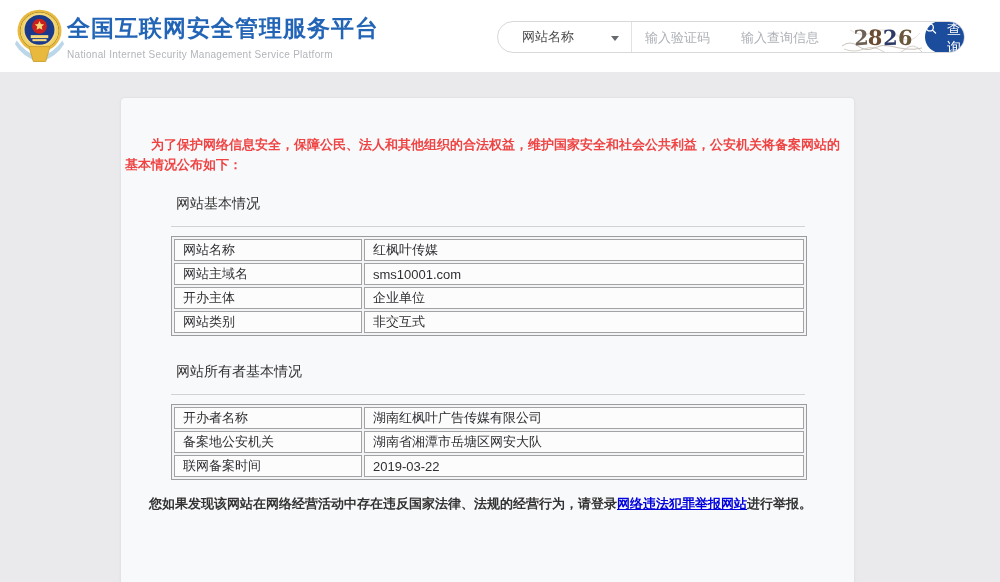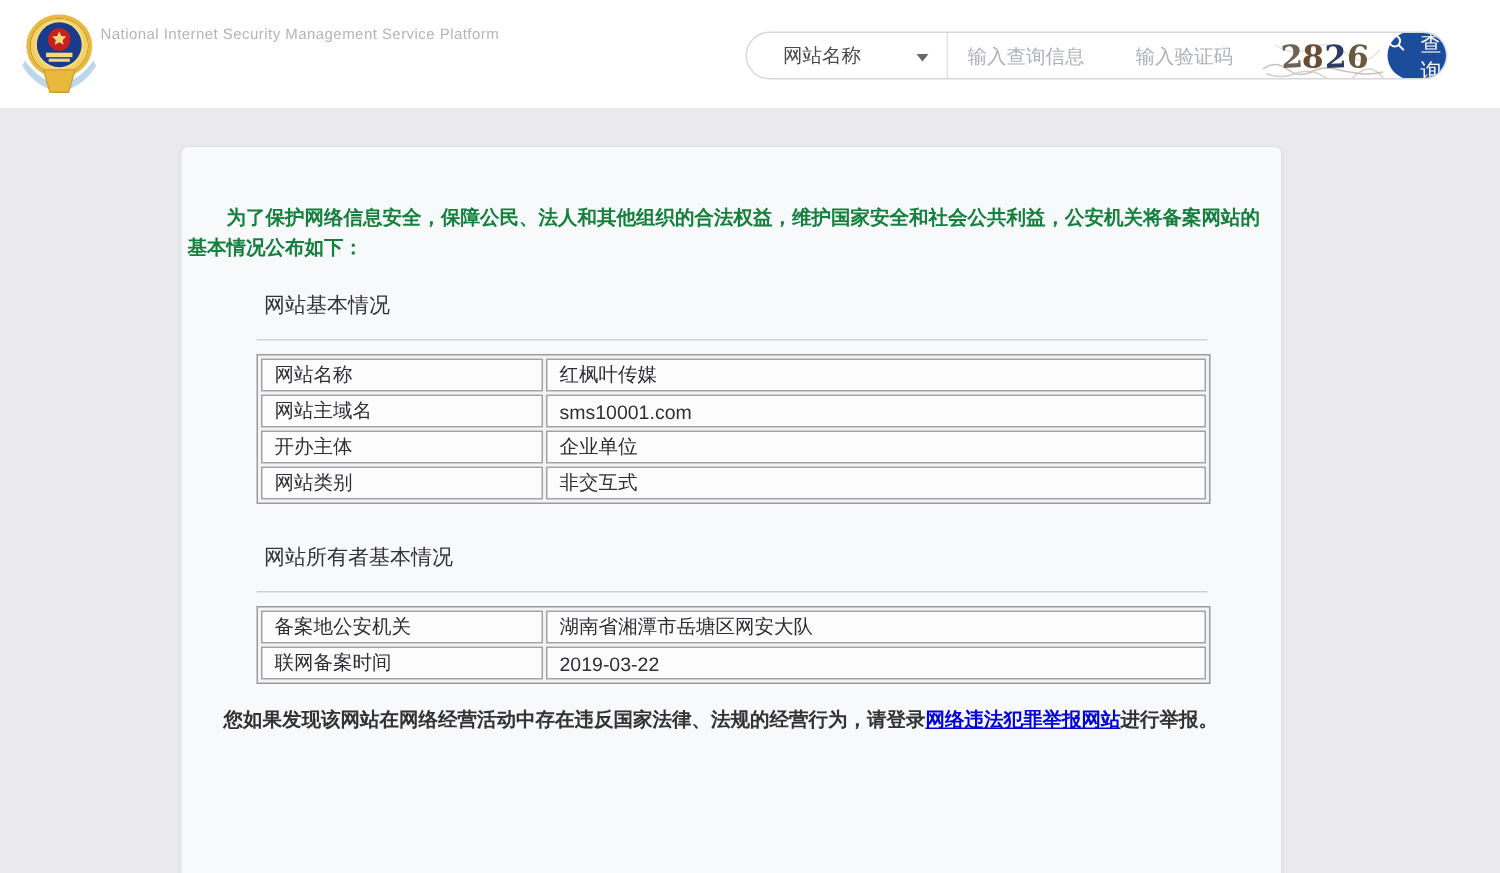--- a/index.html
+++ b/index.html
@@ -78,21 +78,21 @@
     background:#f8f9fb; border:1px solid #e3e3e7; border-bottom:none;
     border-radius:5px 5px 0 0;
     box-shadow:0 1px 3px rgba(0,0,0,0.04);
   }
   .page-title {
     margin-top:33px; text-align:center;
     font-size:20px; font-weight:bold; color:#3e3e42; letter-spacing:2px;
   }
   .intro {
     margin:37px 6px 0 4px; text-indent:2em;
-    font-size:13px; font-weight:bold; color:#15803d; line-height:1.55;
+    font-size:13px; font-weight:bold; color:#ef4444; line-height:1.55;
   }
   .section { margin-top:20px; padding:0 49px 0 50px; }
   .section + .section { margin-top:27px; }
   .section-heading {
     font-size:14px; font-weight:normal; color:#333; padding-left:5px;
   }
   .section-rule {
     border:none; border-top:1px solid #d2d2d5; margin-top:13px;
   }
   table.info-table {
@@ -135,30 +135,31 @@
       <path d="M30 16 l1.6 3.4 3.7 .4 -2.7 2.5 .7 3.6 -3.3 -1.8 -3.3 1.8 .7 -3.6 -2.7 -2.5 3.7 -.4 Z" fill="#f5d87a"></path>
 
       <rect x="20" y="32" width="20" height="3.4" fill="#f5d87a"></rect>
       <rect x="22" y="36.5" width="16" height="2.4" fill="#f5d87a"></rect>
 
       <path d="M18 45 L42 45 L37 62 L23 62 Z" fill="#e8b93c" stroke="#caa030" stroke-width="1"></path>
     </svg>
   </div>
 
   <div class="brand">
+    <div class="brand-title">全国互联网安全管理服务平台</div>
     <div class="brand-sub">National Internet Security Management Service Platform</div>
   </div>
 
   <div class="search-bar">
     <div class="search-category">
       <span class="search-category-label">网站名称</span>
       <span class="caret-down"></span>
     </div>
+    <input class="search-input input-captcha" type="text" placeholder="输入验证码" style="">
     <input class="search-input input-query" type="text" placeholder="输入查询信息" style="">
-    <input class="search-input input-captcha" type="text" placeholder="输入验证码" style="">
     <div class="captcha-box">
       <svg class="captcha-noise" width="86" height="32" viewBox="0 0 86 32">
         <path d="M2 24 q8 -6 16 0 t16 2 t16 -2 t16 3 t16 -1" stroke="#b9b2a8" stroke-width="1" fill="none" opacity="0.8"></path>
         <path d="M4 27 q10 4 20 0 t20 3 t20 -2 t18 2" stroke="#c4bdb2" stroke-width="1" fill="none" opacity="0.7"></path>
         <path d="M10 8 q12 8 24 2 t24 4 t22 -3" stroke="#cfc8bd" stroke-width="1" fill="none" opacity="0.5"></path>
       </svg>
       <span class="captcha-digit">2</span>
       <span class="captcha-digit">8</span>
       <span class="captcha-digit">2</span>
       <span class="captcha-digit">6</span>
@@ -202,20 +203,24 @@
       </tbody>
     </table>
   </div>
 
   <div class="section">
     <div class="section-heading">网站所有者基本情况</div>
     <hr class="section-rule">
     <table class="info-table">
       <tbody>
         <tr>
+          <td class="cell-label">开办者名称</td>
+          <td class="cell-value">湖南红枫叶广告传媒有限公司</td>
+        </tr>
+        <tr>
           <td class="cell-label">备案地公安机关</td>
           <td class="cell-value">湖南省湘潭市岳塘区网安大队</td>
         </tr>
         <tr>
           <td class="cell-label">联网备案时间</td>
           <td class="cell-value">2019-03-22</td>
         </tr>
       </tbody>
     </table>
   </div>

